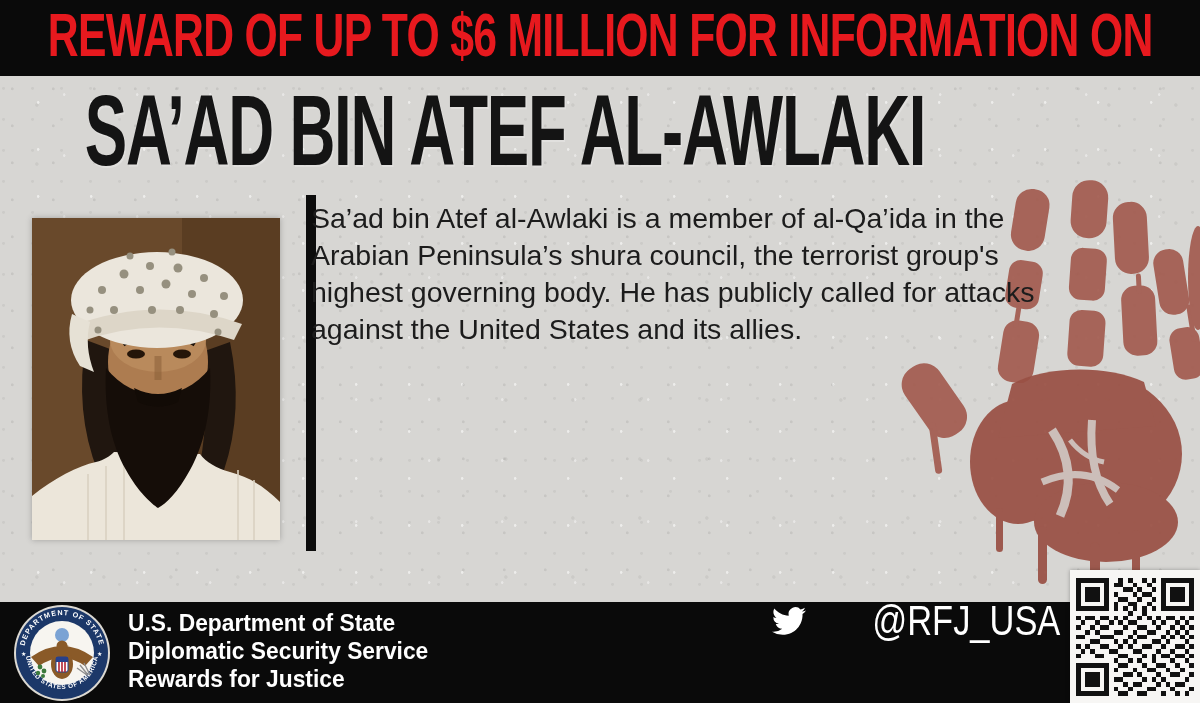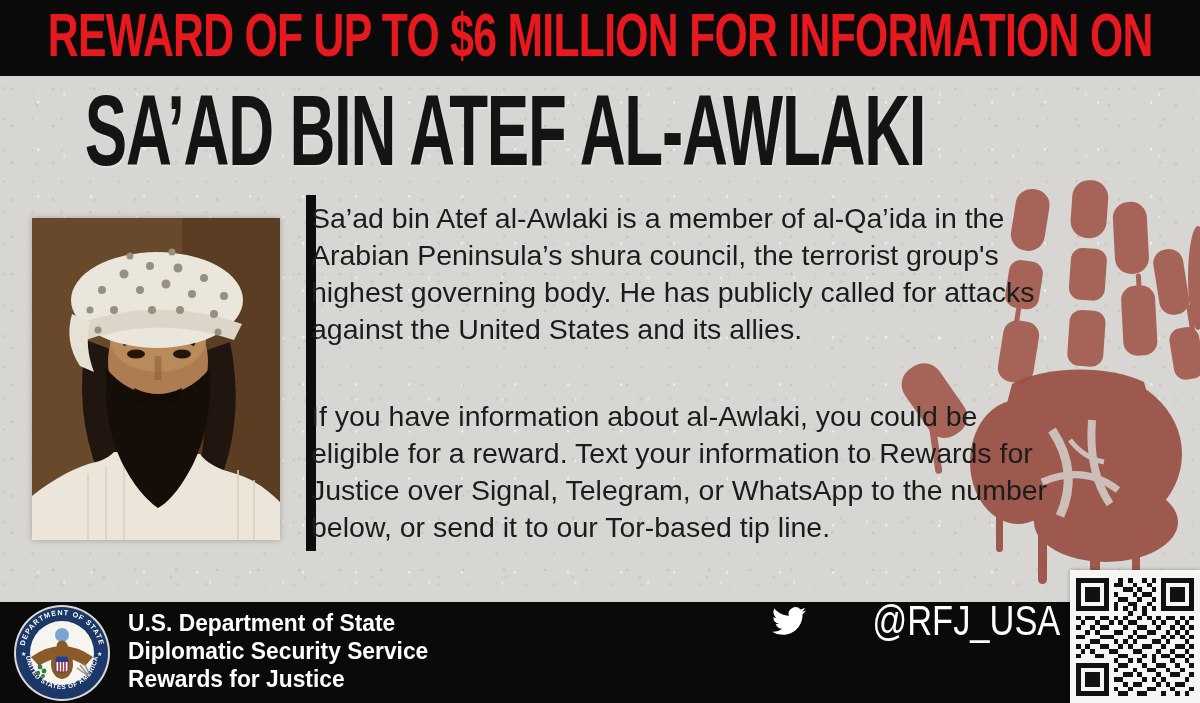--- a/index.html
+++ b/index.html
@@ -145,21 +145,20 @@
         <circle cx="66" cy="112" r="3.5"></circle>
         <circle cx="186" cy="114" r="3.5"></circle>
     </g>
     <path d="M40 96q-8 28 8 52l14 6q-10-26-4-50z" fill="#e6e1d5"></path>
   </svg>
 
   <div class="vrule"></div>
 
   <div class="bodytext">
     <p>Sa’ad bin Atef al-Awlaki is a member of al-Qa’ida in the Arabian Peninsula’s shura council, the terrorist group's highest governing body. He has publicly called for attacks against the United States and its allies.</p>
-    <p>If you have information about al-Awlaki, you could be eligible for a reward. Text your information to Rewards for Justice over Signal, Telegram, or WhatsApp to the number below, or send it to our Tor-based tip line.</p>
   </div>
 
   <div class="footer">
 
     <svg class="seal" viewBox="0 0 96 96" aria-hidden="true">
       <defs>
         <path id="sealTopArc" d="M 10 48 A 38 38 0 0 1 86 48"></path>
         <path id="sealBotArc" d="M 12 48 A 36 36 0 0 0 84 48"></path>
       </defs>
       <circle cx="48" cy="48" r="48" fill="#dcd9d2"></circle>

